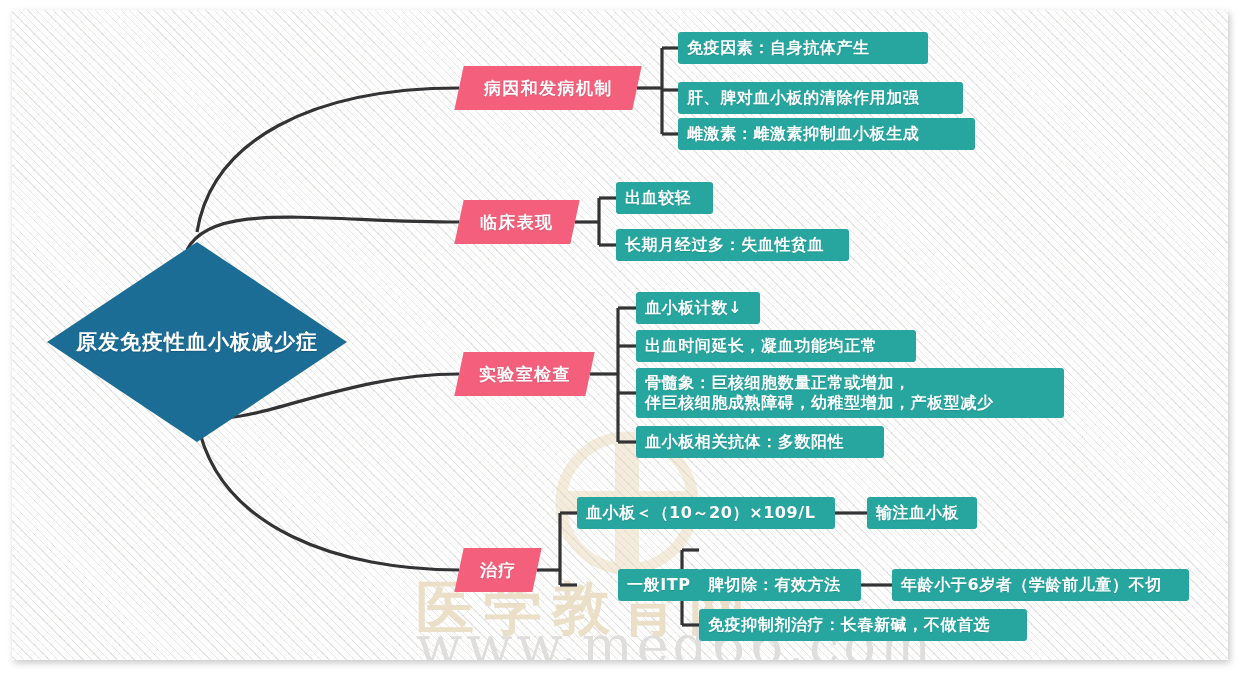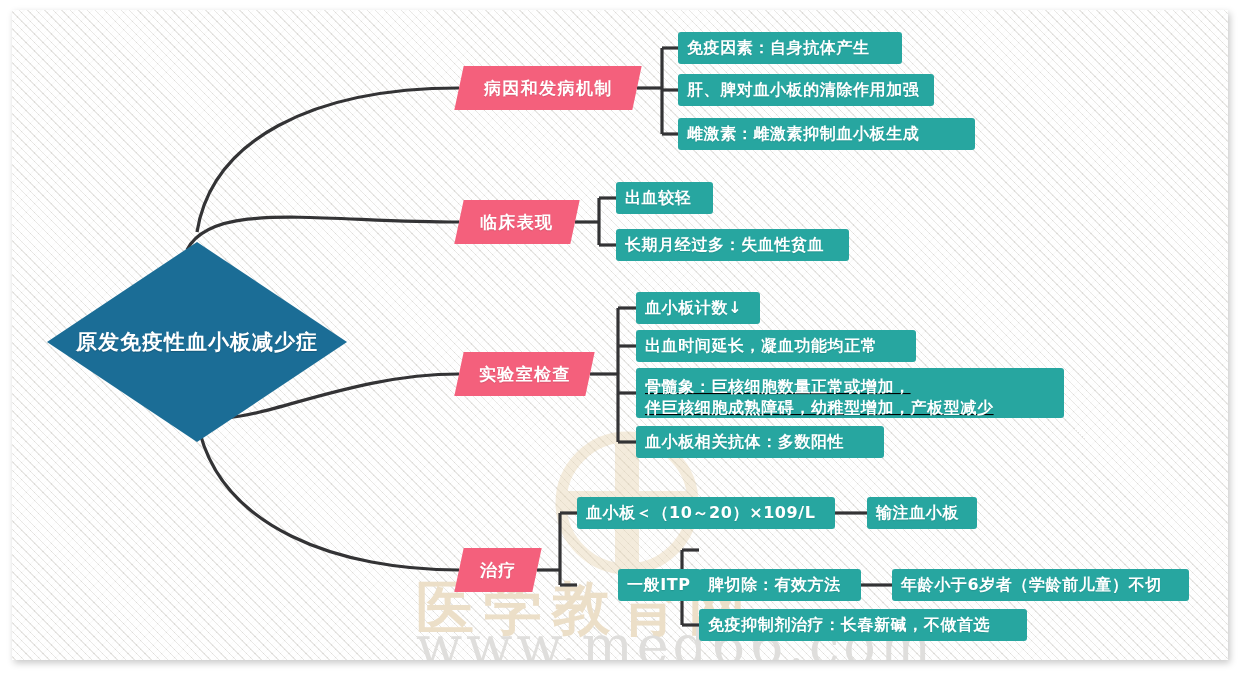--- a/index.html
+++ b/index.html
@@ -144,21 +144,21 @@
   }
   .teal-node > span {
     color: #ffffff;
     font-size: 16px;
     font-weight: 700;
     letter-spacing: 0.6px;
     line-height: 1.28;
     white-space: pre-line;
     text-shadow: 0 1px 1px rgba(0,0,0,0.10);
   }
-  .teal-node.two-line { align-items: flex-end; text-decoration: underline; }
+  .teal-node.two-line { align-items: center; }
   .teal-node.two-line > span { white-space: pre-line; }
 </style>
 </head>
 <body>
 
 <div id="stage">
   <div id="paper">
 
     <div id="watermark">
       <svg class="wm-logo" viewBox="0 0 150 150">
@@ -212,24 +212,24 @@
     </svg>
 
     <div class="node" id="root-node">
       <div class="diamond"></div>
       <div class="root-label">原发免疫性血小板减少症</div>
     </div>
 
     <div class="node pink-node" style="left:447px; top:56px; width:178px;">
       <span>病因和发病机制</span>
     </div>
-    <div class="node teal-node" style="left:666px; top:22px; width:224px; height:32px;">
+    <div class="node teal-node" style="left:666px; top:22px; width:250px; height:32px;">
       <span>免疫因素：自身抗体产生</span>
     </div>
-    <div class="node teal-node" style="left:666px; top:64px; width:256px; height:32px;">
+    <div class="node teal-node" style="left:666px; top:72px; width:285px; height:32px;">
       <span>肝、脾对血小板的清除作用加强</span>
     </div>
     <div class="node teal-node" style="left:666px; top:108px; width:297px; height:32px;">
       <span>雌激素：雌激素抑制血小板生成</span>
     </div>
 
     <div class="node pink-node" style="left:447px; top:190px; width:116px;">
       <span>临床表现</span>
     </div>
     <div class="node teal-node" style="left:604px; top:172px; width:97px; height:32px;">

